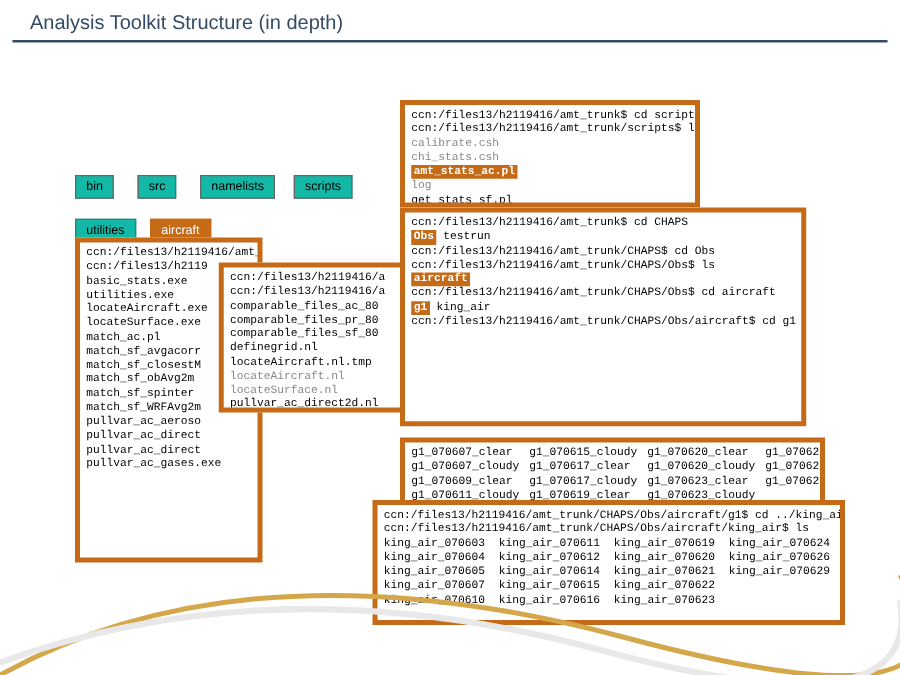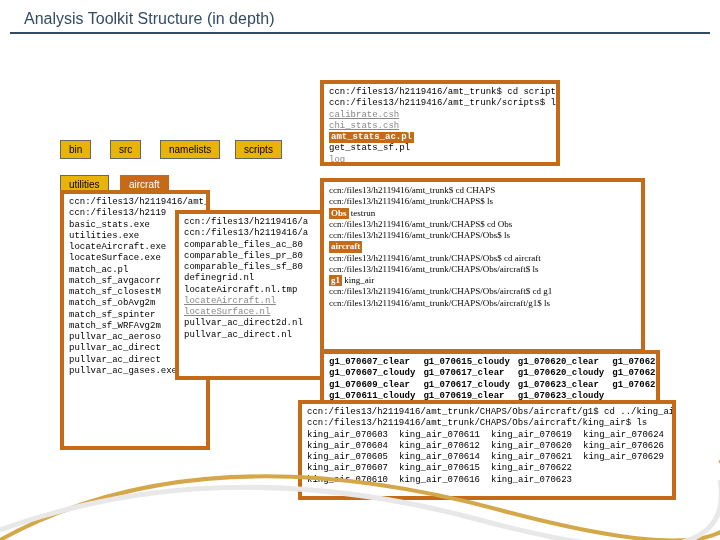--- a/index.html
+++ b/index.html
@@ -35,32 +35,32 @@
     line-height: 1.25;
     padding: 3px 5px;
     white-space: nowrap;
     overflow: hidden;
   }
   .panel .line { white-space: nowrap; }
   .hl { background: #c56a17; color: #fff; padding: 0 2px; font-weight: bold; display: inline-block; }
 
   
   .diagram { position: absolute; left: 60px; top: 90px; font-family: Arial, sans-serif; font-size: 10px; }
-  .dbox { border: 1px solid #666; background: #eab308; padding: 3px 8px; position: absolute; font-size: 10px; }
+  .dbox { border: 1px solid #666; background: #14b8a6; padding: 3px 8px; position: absolute; font-size: 10px; }
 
   .panel-top { left: 320px; top: 80px; width: 240px; height: 86px; }
   .panel-left { left: 60px; top: 190px; width: 150px; height: 260px; }
-  .panel-nl   { left: 175px; top: 210px; width: 170px; height: 170px; }
-  .panel-chaps{ left: 320px; top: 178px; width: 325px; height: 175px; font-family: Liberation Serif, serif; }
+  .panel-nl   { left: 175px; top: 210px; width: 170px; height: 120px; }
+  .panel-chaps{ left: 320px; top: 166px; width: 325px; height: 175px; }
   .panel-grid { left: 320px; top: 350px; width: 340px; height: 102px; }
   .panel-king { left: 298px; top: 400px; width: 378px; height: 100px; }
 
-  .grid4 { display: grid; grid-template-columns: repeat(4, 1fr); gap: 0 8px; font-weight: bold; }
+  .grid4 { display: grid; grid-template-columns: repeat(4, 1fr); gap: 0 8px; font-weight: normal; }
 
-  .fade { color: #888; text-decoration: underline; }
+  .fade { color: #888; }
 </style>
 </head>
 <body>
 
 <div class="title">Analysis Toolkit Structure (in depth)</div>
 
 <div class="diagram">
   <div class="dbox" style="left:0;top:50px">bin</div>
   <div class="dbox" style="left:50px;top:50px">src</div>
   <div class="dbox" style="left:100px;top:50px">namelists</div>
@@ -68,22 +68,22 @@
   <div class="dbox" style="left:0;top:85px">utilities</div>
   <div class="dbox" style="left:60px;top:85px;background:#c56a17;color:#fff;border-color:#c56a17">aircraft</div>
 </div>
 
 <div class="panel panel-top">
   <div class="line">ccn:/files13/h2119416/amt_trunk$ cd scripts</div>
   <div class="line">ccn:/files13/h2119416/amt_trunk/scripts$ ls</div>
   <div class="line fade">calibrate.csh</div>
   <div class="line fade">chi_stats.csh</div>
   <div class="line"><span class="hl">amt_stats_ac.pl</span></div>
+  <div class="line fade">log</div>
   <div class="line">get_stats_sf.pl</div>
-  <div class="line fade">log</div>
 </div>
 
 <div class="panel panel-left">
   <div class="line">ccn:/files13/h2119416/amt_tru</div>
   <div class="line">ccn:/files13/h2119</div>
   <div class="line">basic_stats.exe</div>
   <div class="line">utilities.exe</div>
   <div class="line">locateAircraft.exe</div>
   <div class="line">locateSurface.exe</div>
   <div class="line">match_ac.pl</div>
@@ -107,30 +107,27 @@
   <div class="line">definegrid.nl</div>
   <div class="line">locateAircraft.nl.tmp</div>
   <div class="line fade">locateAircraft.nl</div>
   <div class="line fade">locateSurface.nl</div>
   <div class="line">pullvar_ac_direct2d.nl</div>
   <div class="line">pullvar_ac_direct.nl</div>
 </div>
 
 <div class="panel panel-chaps">
   <div class="line">ccn:/files13/h2119416/amt_trunk$ cd CHAPS</div>
-  <div class="line">ccn:/files13/h2119416/amt_trunk/CHAPS$ ls</div>
   <div class="line"><span class="hl">Obs</span><span>  testrun</span></div>
   <div class="line">ccn:/files13/h2119416/amt_trunk/CHAPS$ cd Obs</div>
   <div class="line">ccn:/files13/h2119416/amt_trunk/CHAPS/Obs$ ls</div>
   <div class="line"><span class="hl">aircraft</span></div>
   <div class="line">ccn:/files13/h2119416/amt_trunk/CHAPS/Obs$ cd aircraft</div>
-  <div class="line">ccn:/files13/h2119416/amt_trunk/CHAPS/Obs/aircraft$ ls</div>
   <div class="line"><span class="hl">g1</span><span>  king_air</span></div>
   <div class="line">ccn:/files13/h2119416/amt_trunk/CHAPS/Obs/aircraft$ cd g1</div>
-  <div class="line">ccn:/files13/h2119416/amt_trunk/CHAPS/Obs/aircraft/g1$ ls</div>
 </div>
 
 <div class="panel panel-grid">
   <div class="grid4" id="g1grid">
       <span>g1_070607_clear</span>
       <span>g1_070615_cloudy</span>
       <span>g1_070620_clear</span>
       <span>g1_070624_cloudy</span>
       <span>g1_070607_cloudy</span>
       <span>g1_070617_clear</span>

